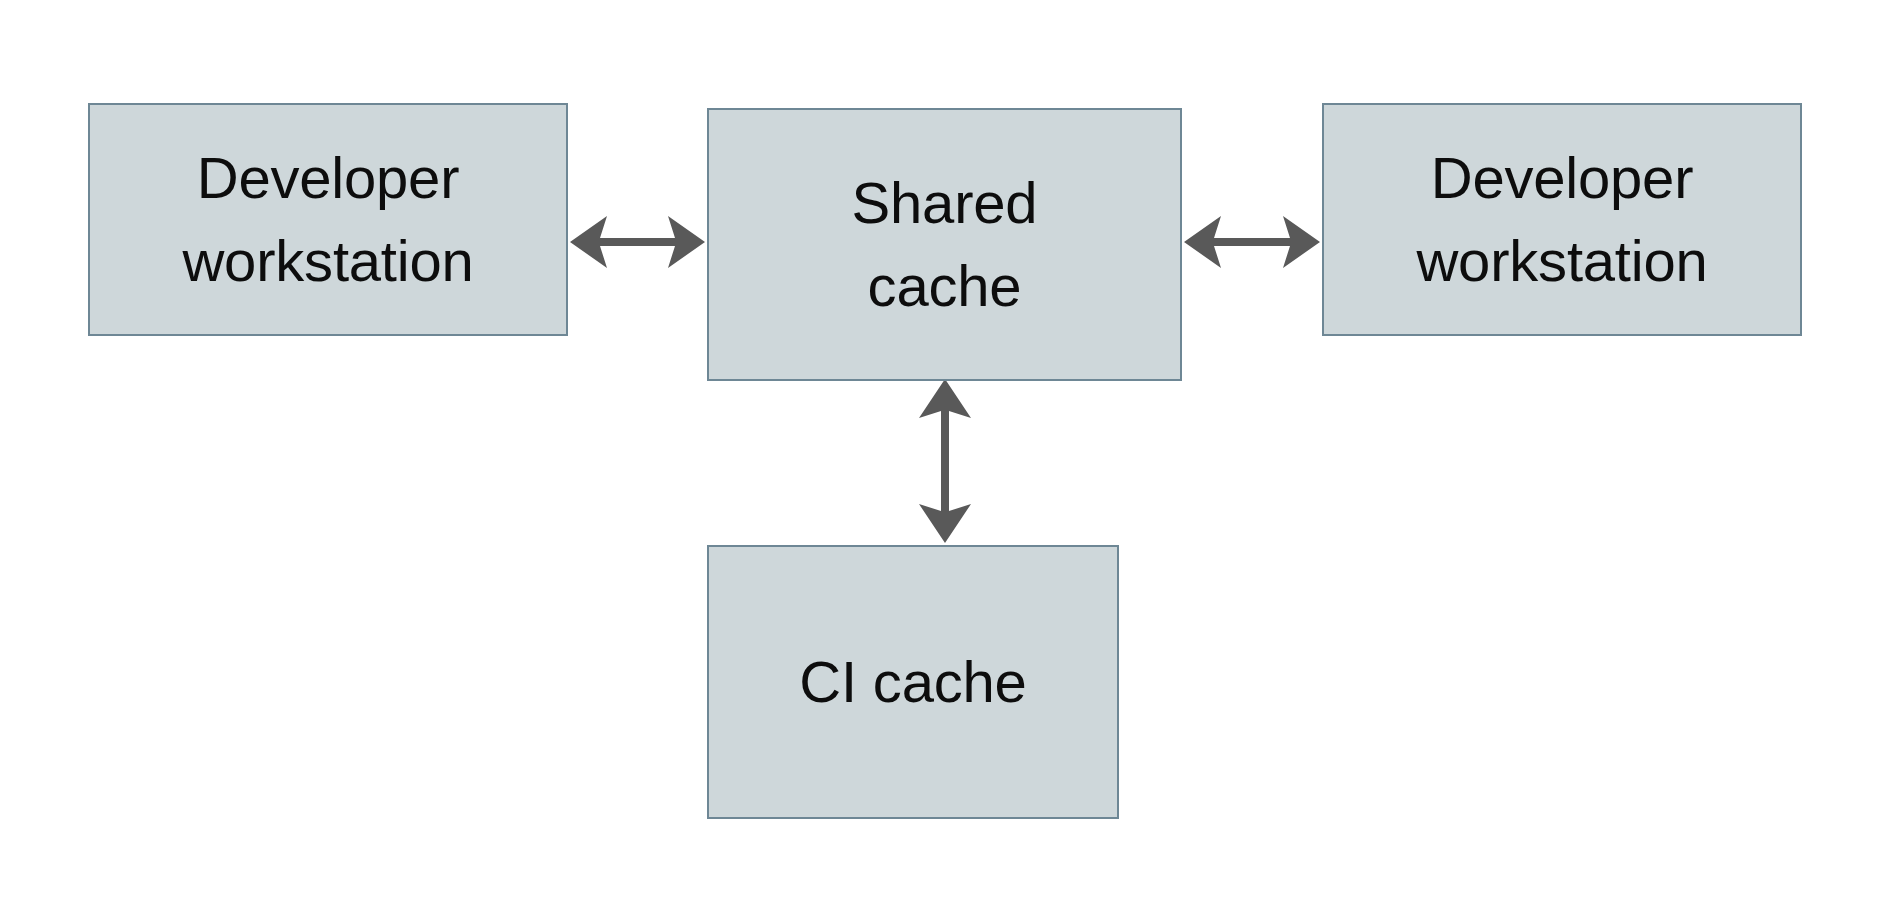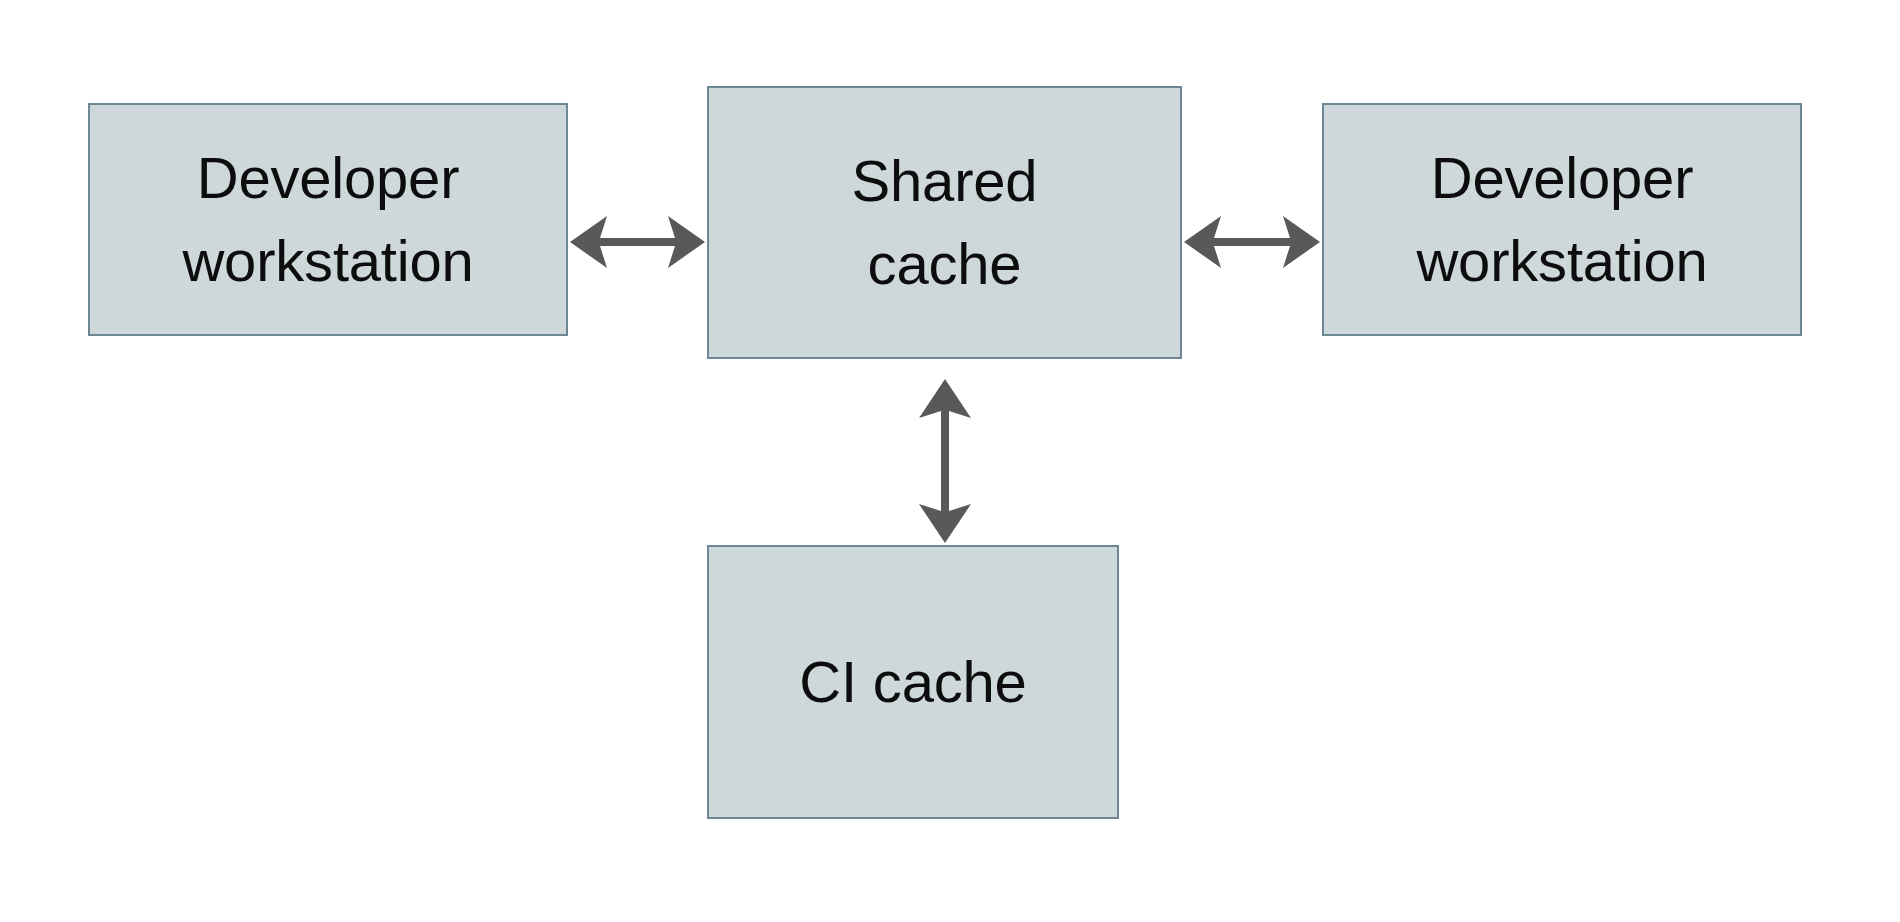--- a/index.html
+++ b/index.html
@@ -70,21 +70,21 @@
     <g>
       <path d="M945,379 L971,418 L949,411 L949,511 L971,504 L945,543 L919,504 L941,511 L941,411 L919,418 Z" fill="#595959"></path>
     </g>
   </svg>
 
   <div class="node" style="left:88px; top:103px; width:480px; height:233px;">
     <div class="node-label">Developer
 workstation</div>
   </div>
 
-  <div class="node" style="left:707px; top:86px; width:475px; height:273px;">
+  <div class="node" style="left:707px; top:108px; width:475px; height:273px;">
     <div class="node-label tight">Shared
 cache</div>
   </div>
 
   <div class="node" style="left:1322px; top:103px; width:480px; height:233px;">
     <div class="node-label">Developer
 workstation</div>
   </div>
 
   <div class="node" style="left:707px; top:545px; width:412px; height:274px;">

